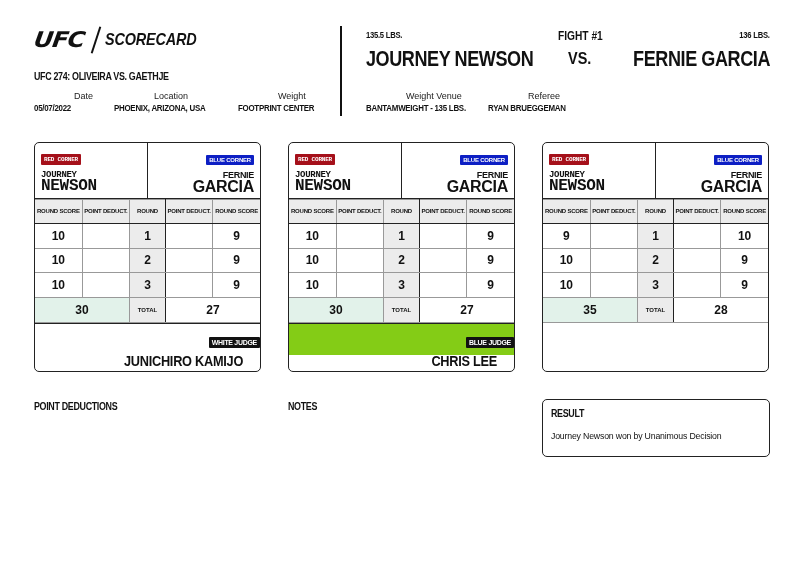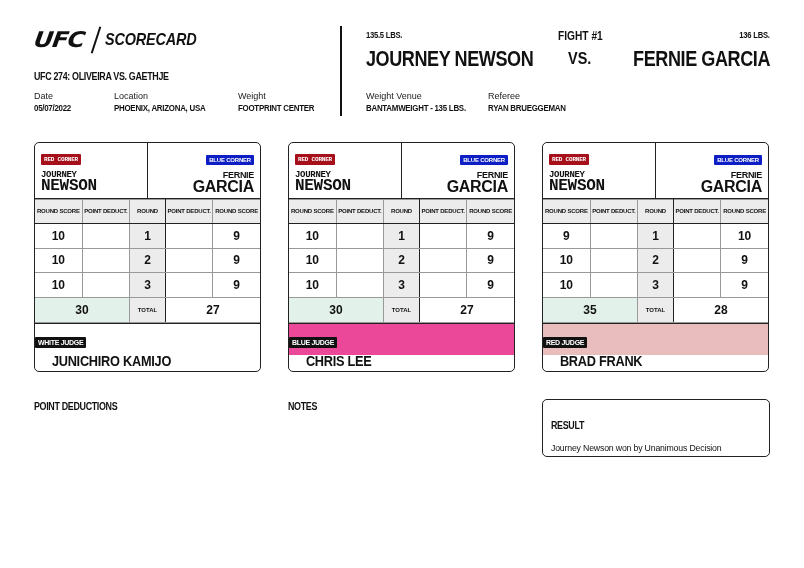--- a/index.html
+++ b/index.html
@@ -6,21 +6,21 @@
   html, body { width: 804px; height: 568px; background: #ffffff; overflow: hidden; }
   body { font-family: "Liberation Sans", sans-serif; color: #111; position: relative; }
 
   
   .logo-wrap { position: absolute; left: 34px; top: 26px; display: flex; align-items: center; }
   .logo { font-family: "DejaVu Sans", sans-serif; font-weight: 900; font-style: italic; font-size: 24px; letter-spacing: -1px; color: #111; transform: skewX(-8deg) scaleY(0.9); }
   .slash { width: 2px; height: 28px; background: #111; transform: rotate(18deg); margin: 0 8px 0 10px; }
   .scorecard-title { font-family: "Liberation Sans", sans-serif; font-weight: 700; font-style: italic; font-size: 17px; letter-spacing: -0.2px; transform: scaleX(0.85); transform-origin: left; }
   .event-title { position: absolute; left: 34px; top: 70px; font-weight: 700; font-size: 10.5px; letter-spacing: -0.4px; transform: scaleX(0.85); transform-origin: left; white-space: nowrap; }
   .meta { position: absolute; top: 91px; }
-  .meta .lbl { font-size: 9px; color: #222; }
+  .meta .lbl { font-size: 9px; color: #222; margin-left: 40px; }
   .meta .val { font-size: 9px; font-weight: 700; margin-top: 2px; letter-spacing: -0.3px; white-space: nowrap; transform: scaleX(0.88); transform-origin: left; }
   .vdivider { position: absolute; left: 340px; top: 26px; width: 1.5px; height: 90px; background: #111; }
 
   .weight { position: absolute; top: 30px; font-size: 9px; font-weight: 700; letter-spacing: -0.3px; transform: scaleX(0.85); }
   .fighter-name { position: absolute; top: 46px; font-size: 22px; font-weight: 700; letter-spacing: -0.5px; transform: scaleX(0.82); white-space: nowrap; }
   .fight-num { position: absolute; left: 558px; top: 29px; font-size: 12px; font-weight: 700; transform: scaleX(0.85); transform-origin: left; }
   .vs { position: absolute; left: 568px; top: 49px; font-size: 17px; font-weight: 700; transform: scaleX(0.85); transform-origin: left; }
 
   
   .card { position: absolute; top: 142px; width: 227px; height: 230px; border: 1.5px solid #222; border-radius: 5px; overflow: hidden; background: #fff; }
@@ -36,29 +36,29 @@
 
   table.sc { width: 100%; border-collapse: collapse; table-layout: fixed; }
   table.sc td { border: 1px solid #999; text-align: center; height: 24.5px; font-size: 12px; font-weight: 700; }
   table.sc tr.hdr td { background: #ececec; font-size: 6px; height: 24px; line-height: 7px; letter-spacing: -0.2px; border-bottom: 1.5px solid #222; }
   table.sc td.rnd { background: #ececec; border-left: 1.5px solid #222; border-right: 1.5px solid #222; }
   table.sc tr.total td { border-top: 1.5px solid #222; height: 25px; }
   table.sc td.tot-red { background: #e2f2ea; }
   table.sc td.tot-lbl { font-size: 6px; background: #ececec; }
   table.sc tr td:first-child { border-left: none; }
   table.sc tr td:last-child { border-right: none; }
-  .judge { height: 32px; border-top: 1.5px solid #222; text-align: left; padding-top: 7px; }
+  .judge { height: 32px; border-top: 1.5px solid #222; text-align: right; padding-top: 7px; }
   .judge .jbadge { display: inline-block; background: #111; color: #fff; font-size: 7px; font-weight: 700; padding: 2px 3px; border-radius: 1px; letter-spacing: -0.3px; }
   .judge .jname { font-size: 15px; font-weight: 700; margin-top: 3px; letter-spacing: -0.3px; transform: scaleX(0.85); }
   .judge.white { background: #ffffff; }
-  .judge.blue { background: #ec4899; }
+  .judge.blue { background: #84cc16; }
   .judge.red { background: #e9bcbe; }
 
   .section-label { position: absolute; top: 400px; font-size: 10.5px; font-weight: 700; letter-spacing: -0.4px; transform: scaleX(0.85); transform-origin: left; white-space: nowrap; }
-  .result-box { position: absolute; left: 542px; top: 399px; width: 228px; height: 58px; border: 1.5px solid #222; border-radius: 5px; padding: 19px 8px; }
+  .result-box { position: absolute; left: 542px; top: 399px; width: 228px; height: 58px; border: 1.5px solid #222; border-radius: 5px; padding: 7px 8px; }
   .result-box .rt { font-size: 10.5px; font-weight: 700; letter-spacing: -0.4px; transform: scaleX(0.85); transform-origin: left; }
   .result-box .rv { font-size: 9.5px; margin-top: 11px; white-space: nowrap; letter-spacing: -0.2px; transform: scaleX(0.92); transform-origin: left; }
 </style>
 </head>
 <body>
 
 <div class="logo-wrap">
   <span class="logo">UFC</span>
   <span class="slash"></span>
   <span class="scorecard-title">SCORECARD</span>
@@ -272,24 +272,20 @@
       <td></td>
       <td>9</td>
     </tr>
     <tr class="total">
       <td colspan="2" class="tot-red">35</td>
       <td class="rnd tot-lbl">TOTAL</td>
       <td colspan="2">28</td>
     </tr>
   </tbody>
     </table>
-  <div class="judge red">
-    <span class="jbadge">RED JUDGE</span>
-    <div class="jname">BRAD FRANK</div>
-  </div>
 </div>
 
 <div class="section-label" style="left:34px;">POINT DEDUCTIONS</div>
 <div class="section-label" style="left:288px;">NOTES</div>
 <div class="result-box">
   <div class="rt">RESULT</div>
   <div class="rv">Journey Newson won by Unanimous Decision</div>
 </div>
 
 </body></html>

